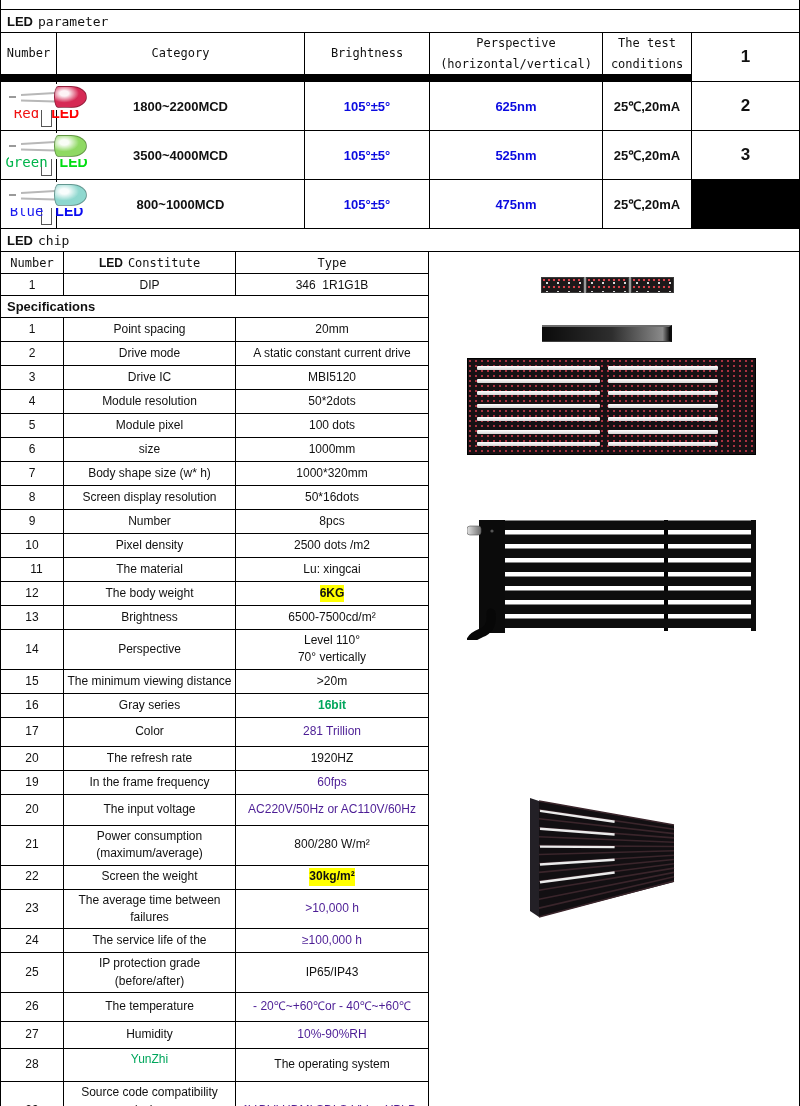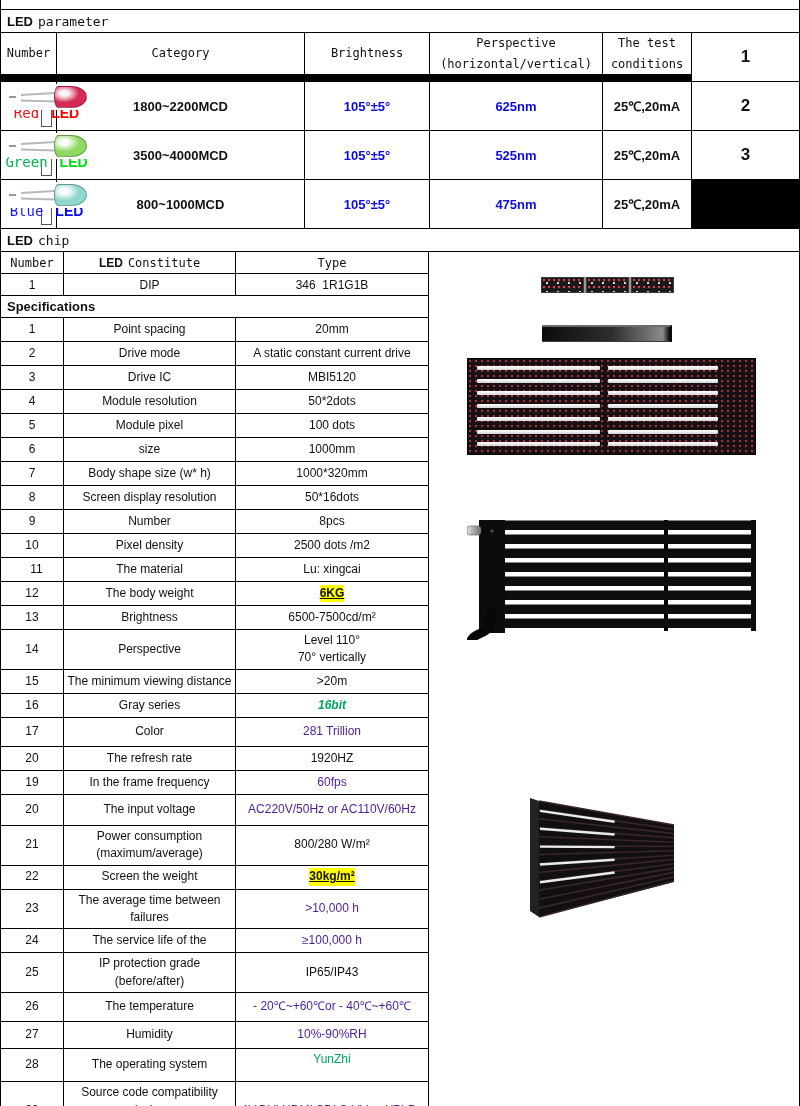--- a/index.html
+++ b/index.html
@@ -36,21 +36,21 @@
   .cs-grid { display: grid; grid-template-columns: 62px 171px 192px; grid-auto-rows: auto; gap: 1px; background: #000; border-right: 1px solid #000; border-bottom: 1px solid #000; }
   .h21 { height: 21px; }
   .chip-h { font-family: "DejaVu Sans Mono", monospace; font-size: 12px; gap: 5px; }
   .chip-h .bold-part { font-family: "Liberation Sans", sans-serif; font-weight: bold; }
   .chip-d { font-size: 12px; white-space: pre; }
   .spec-title-cell { grid-column: 1 / -1; justify-content: flex-start; padding-left: 6px; font-weight: bold; font-size: 13px; height: 21px; }
   .sp { font-size: 12px; white-space: pre-line; line-height: 1.45; padding: 2px 3px; }
   .v-green { color: #4c1d95; }
   .v-green-bold { color: #00a65c; font-weight: bold; }
   .v-green-top { color: #00a65c; align-items: flex-start; }
-  .v-highlight .value-text { background: #ffff00; text-decoration: underline; font-weight: bold; }
+  .v-highlight .value-text { background: #ffff00; font-weight: bold; }
 
   
   .right-col { flex: 1; position: relative; background: #fff; }
   .photo { position: absolute; }
   .img-a { left: 112px; top: 25px; width: 133px; height: 16px; display: flex; gap: 2px; background: #9a9a9a; }
   .img-a .mod { flex: 1; background-color: #1c191a;
     background-image: radial-gradient(circle at 2px 2px, #d8404a 1px, rgba(0,0,0,0) 1.6px),
                       radial-gradient(circle at 5px 5px, #ddd .7px, rgba(0,0,0,0) 1.3px);
     background-size: 5px 7px, 11px 9px; border: 1px solid #3a3a3a; }
   .img-b { left: 113px; top: 73px; width: 130px; height: 17px;
@@ -201,21 +201,21 @@
           <div class="cell sp " style="min-height: 23px;"><span class="value-text">6500-7500cd/m²</span></div>
           <div class="cell sp " style="min-height: 38px;">14</div>
           <div class="cell sp " style="min-height: 38px;">Perspective</div>
           <div class="cell sp " style="min-height: 38px;"><span class="value-text">Level 110°
 70°  vertically</span></div>
           <div class="cell sp " style="min-height: 23px;">15</div>
           <div class="cell sp " style="min-height: 23px;">The minimum viewing distance</div>
           <div class="cell sp " style="min-height: 23px;"><span class="value-text">&gt;20m</span></div>
           <div class="cell sp " style="min-height: 23px;">16</div>
           <div class="cell sp " style="min-height: 23px;">Gray series</div>
-          <div class="cell sp v-green-bold" style="min-height: 23px; font-style: italic;"><span class="value-text">16bit</span></div>
+          <div class="cell sp v-green-bold" style="min-height: 23px;"><span class="value-text">16bit</span></div>
           <div class="cell sp " style="min-height: 28px;">17</div>
           <div class="cell sp " style="min-height: 28px;">Color</div>
           <div class="cell sp v-green" style="min-height: 28px;"><span class="value-text">281 Trillion</span></div>
           <div class="cell sp " style="min-height: 23px;">20</div>
           <div class="cell sp " style="min-height: 23px;">The refresh rate</div>
           <div class="cell sp " style="min-height: 23px;"><span class="value-text">1920HZ</span></div>
           <div class="cell sp " style="min-height: 23px;">19</div>
           <div class="cell sp " style="min-height: 23px; text-align: center;">In the frame frequency</div>
           <div class="cell sp v-green" style="min-height: 23px;"><span class="value-text">60fps</span></div>
           <div class="cell sp " style="min-height: 30px;">20</div>
@@ -239,22 +239,22 @@
           <div class="cell sp " style="min-height: 38px;">IP protection grade
 (before/after)</div>
           <div class="cell sp " style="min-height: 38px;"><span class="value-text">IP65/IP43</span></div>
           <div class="cell sp " style="min-height: 28px;">26</div>
           <div class="cell sp " style="min-height: 28px;">The temperature</div>
           <div class="cell sp v-green" style="min-height: 28px;"><span class="value-text">- 20℃~+60℃or - 40℃~+60℃</span></div>
           <div class="cell sp " style="min-height: 26px;">27</div>
           <div class="cell sp " style="min-height: 26px;">Humidity</div>
           <div class="cell sp v-green" style="min-height: 26px;"><span class="value-text">10%-90%RH</span></div>
           <div class="cell sp " style="min-height: 32px;">28</div>
+          <div class="cell sp v-green-top" style="min-height: 32px;"><span class="value-text">YunZhi</span></div>
           <div class="cell sp " style="min-height: 32px;">The operating system</div>
-          <div class="cell sp v-green-top" style="min-height: 32px;"><span class="value-text">YunZhi</span></div>
           <div class="cell sp " style="min-height: 42px;">29</div>
           <div class="cell sp " style="min-height: 42px;">Source code compatibility (using
 video processor)</div>
           <div class="cell sp v-green" style="min-height: 42px;"><span class="value-text">AV,DVI,HDMI,SDI,S-Video,YPbPr.</span></div>
         </div>
     </div>
 
     <div class="right-col">
       <div class="photo img-a">
         <div class="mod"></div>

